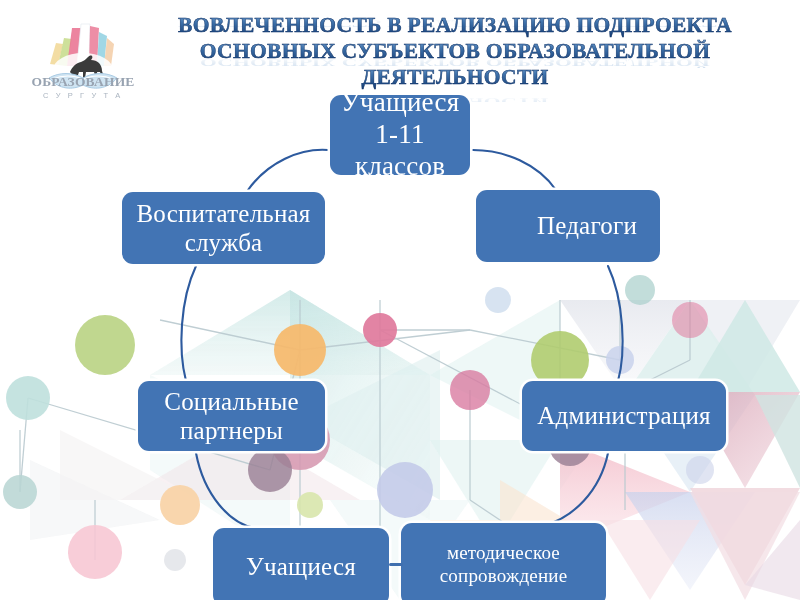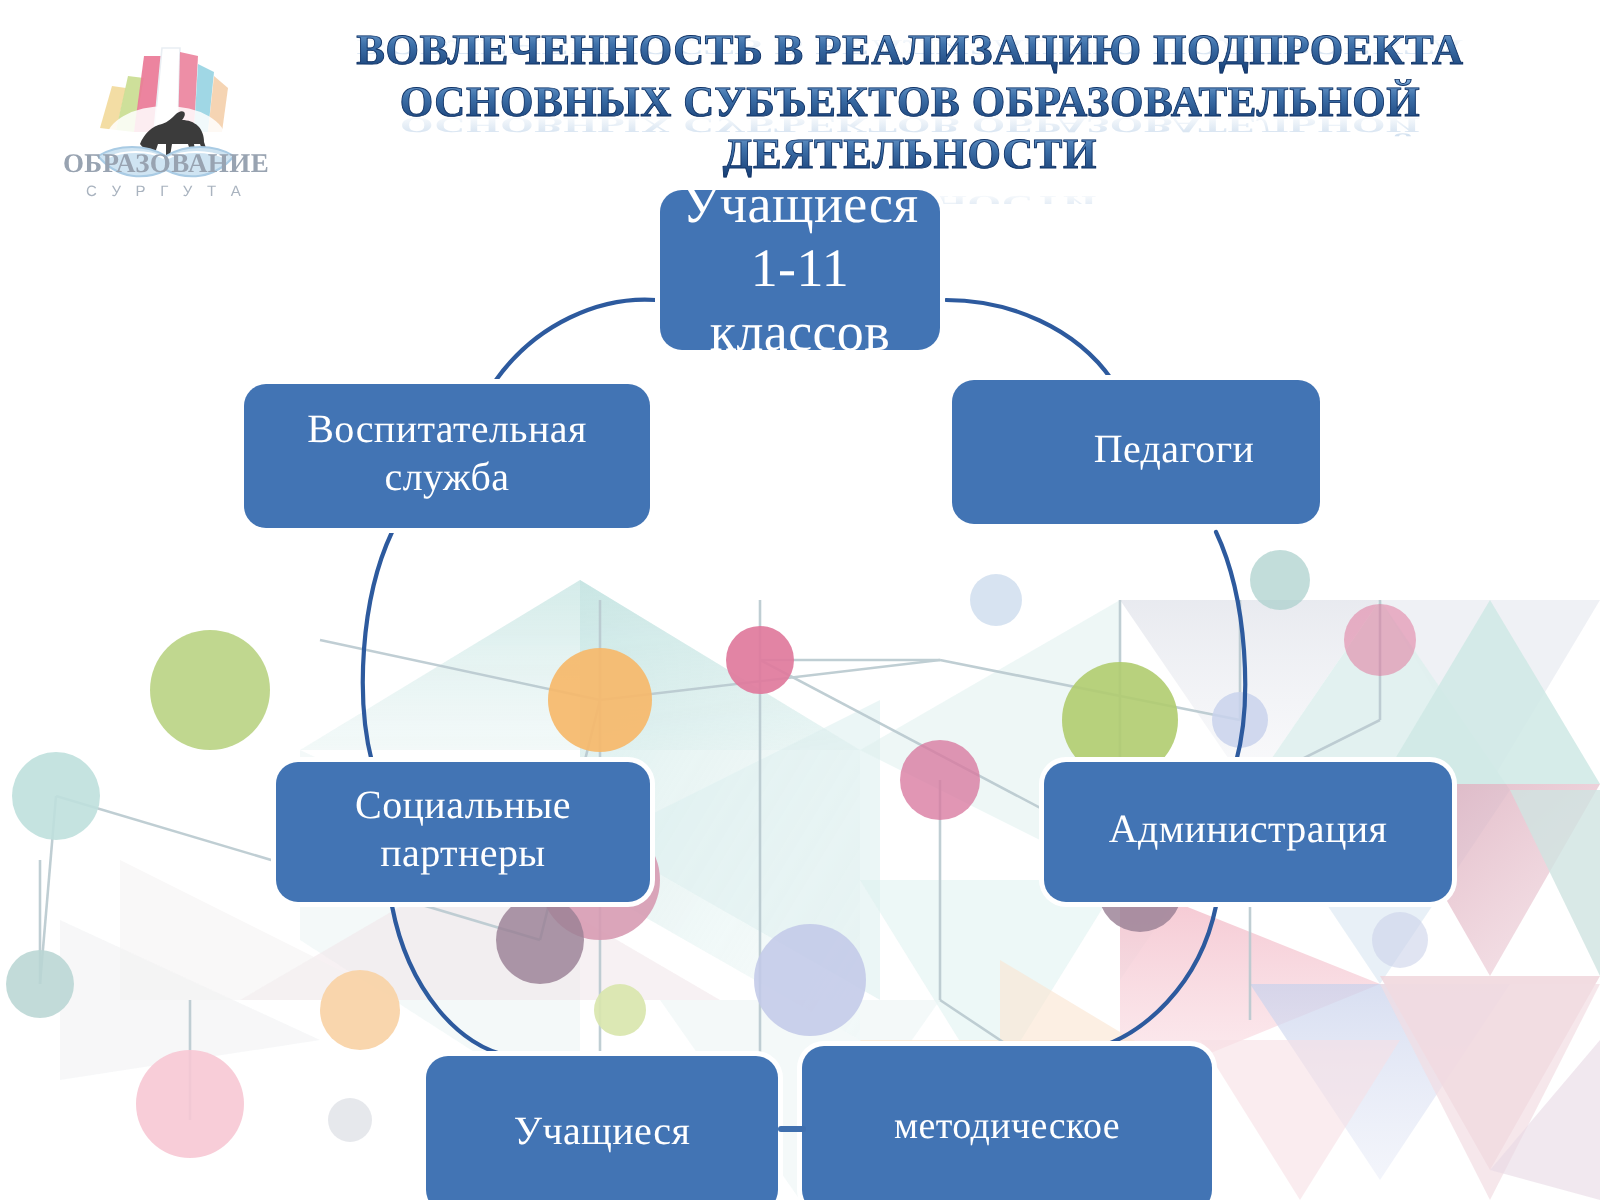--- a/index.html
+++ b/index.html
@@ -36,21 +36,21 @@
   
   .node{
     position:absolute;
     background:#4274b4;
     color:#ffffff;
     border-radius:11px;
     box-shadow:0 0 0 2.5px #ffffff;
     display:flex;align-items:center;justify-content:center;
     text-align:center;
     font-family:"Liberation Serif", serif;
-    font-size:20px;
+    font-size:25px;
     line-height:1.18;
     letter-spacing:.2px;
     padding:4px 6px;
     box-sizing:border-box;
   }
   .node .t{display:block;}
 
   #node-students{left:330px;top:95px;width:140px;height:80px;font-size:27px;}
   #node-teachers{left:476px;top:190px;width:184px;height:72px;padding-left:44px;}
   #node-edu{left:122px;top:192px;width:203px;height:72px;}
@@ -295,18 +295,19 @@
 
   <div class="node" id="node-parents">
     <span>
       <span class="t">Учащиеся</span>
     </span>
   </div>
 
   <div class="node" id="node-method">
     <span>
       <span class="t">методическое</span>
+      <span class="t">сопровождение</span>
     </span>
   </div>
 
   <div id="dash"></div>
 
 </div>
 
 </body></html>

